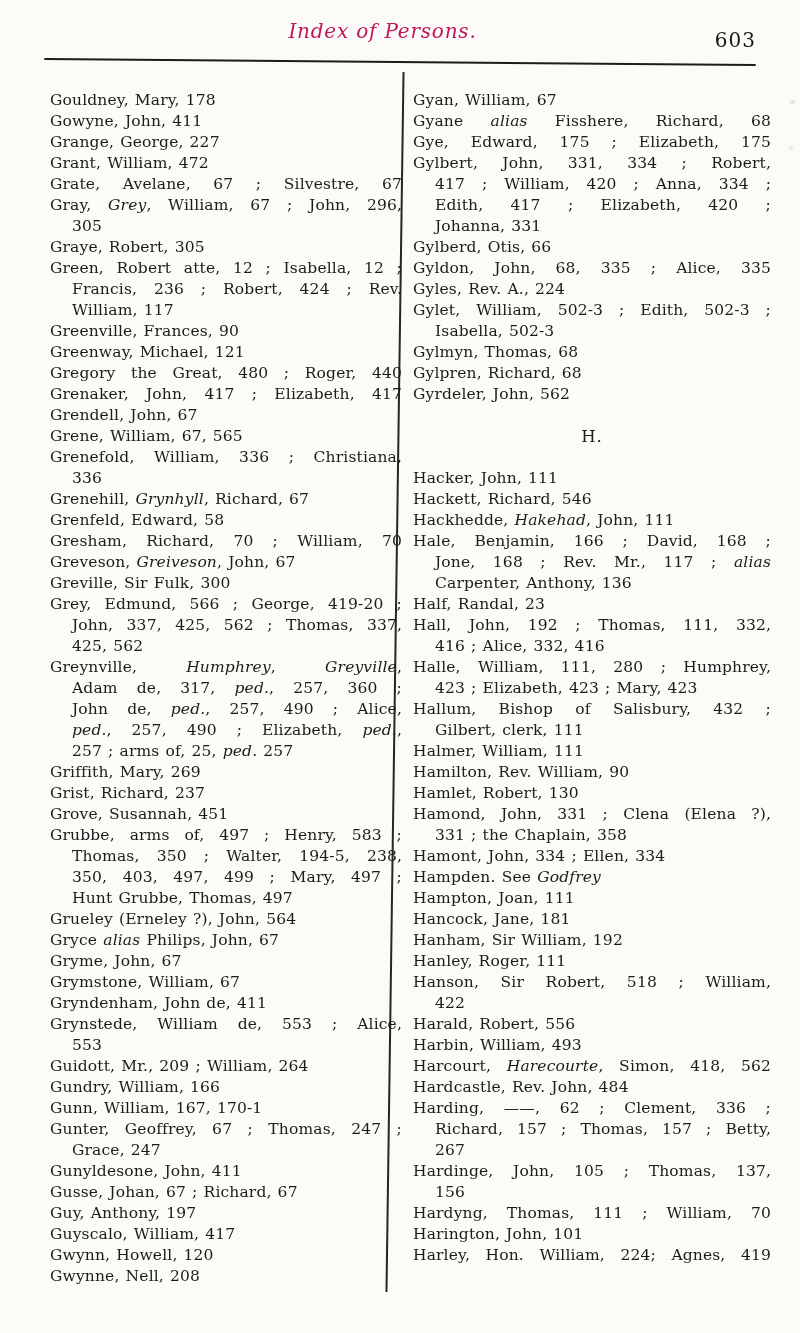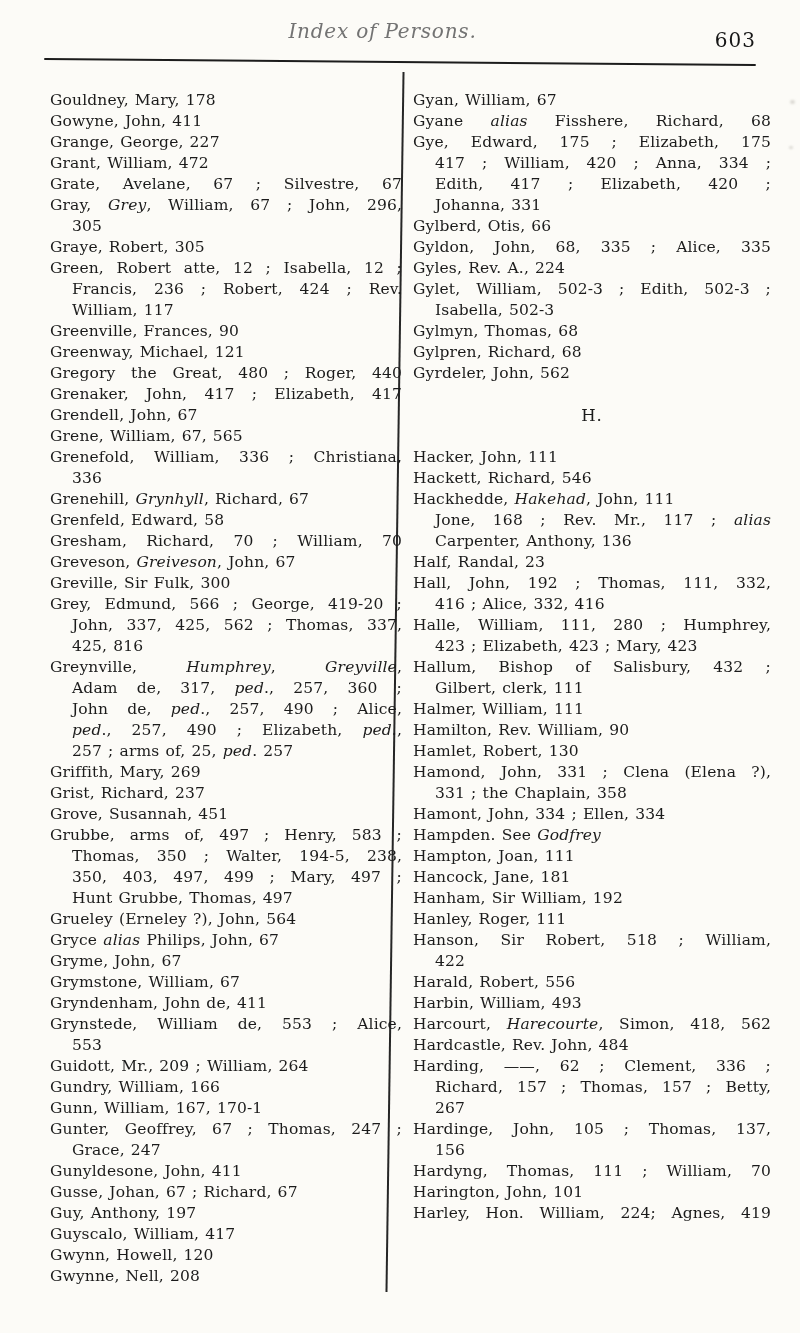--- a/index.html
+++ b/index.html
@@ -18,21 +18,21 @@
   }
   .running-title {
     position: absolute;
     top: 19px;
     left: 0;
     width: 765px;
     text-align: center;
     font-style: italic;
     font-size: 20px;
     letter-spacing: 0.8px;
-    color: #737373;
+    color: #be185d;
   }
   .page-number {
     position: absolute;
     top: 28px;
     right: 44px;
     font-size: 20px;
     letter-spacing: 1px;
     color: #161616;
   }
   .header-rule {
@@ -115,21 +115,21 @@
       <div class="line">Grene, William, 67, 565</div>
       <div class="line just">Grenefold, William, 336 ; Christiana,</div>
       <div class="line ind">336</div>
       <div class="line">Grenehill, <i>Grynhyll</i>, Richard, 67</div>
       <div class="line">Grenfeld, Edward, 58</div>
       <div class="line just">Gresham, Richard, 70 ; William, 70</div>
       <div class="line">Greveson, <i>Greiveson</i>, John, 67</div>
       <div class="line">Greville, Sir Fulk, 300</div>
       <div class="line just">Grey, Edmund, 566 ; George, 419-20 ;</div>
       <div class="line ind just">John, 337, 425, 562 ; Thomas, 337,</div>
-      <div class="line ind">425, 816</div>
+      <div class="line ind">425, 562</div>
       <div class="line just">Greynville, <i>Humphrey</i>, <i>Greyville</i>,</div>
       <div class="line ind just">Adam de, 317, <i>ped</i>., 257, 360 ;</div>
       <div class="line ind just">John de, <i>ped</i>., 257, 490 ; Alice,</div>
       <div class="line ind just"><i>ped</i>., 257, 490 ; Elizabeth, <i>ped</i>.,</div>
       <div class="line ind">257 ; arms of, 25, <i>ped</i>. 257</div>
       <div class="line">Griffith, Mary, 269</div>
       <div class="line">Grist, Richard, 237</div>
       <div class="line">Grove, Susannah, 451</div>
       <div class="line just">Grubbe, arms of, 497 ; Henry, 583 ;</div>
       <div class="line ind just">Thomas, 350 ; Walter, 194-5, 238,</div>
@@ -151,35 +151,37 @@
       <div class="line">Gusse, Johan, 67 ; Richard, 67</div>
       <div class="line">Guy, Anthony, 197</div>
       <div class="line">Guyscalo, William, 417</div>
       <div class="line">Gwynn, Howell, 120</div>
       <div class="line">Gwynne, Nell, 208</div>
     </div>
   <div class="col col-right" id="col-right">
       <div class="line">Gyan, William, 67</div>
       <div class="line just">Gyane <i>alias</i> Fisshere, Richard, 68</div>
       <div class="line just">Gye, Edward, 175 ; Elizabeth, 175</div>
+      <div class="line just">Gylbert, John, 331, 334 ; Robert,</div>
       <div class="line ind just">417 ; William, 420 ; Anna, 334 ;</div>
       <div class="line ind just">Edith, 417 ; Elizabeth, 420 ;</div>
       <div class="line ind">Johanna, 331</div>
       <div class="line">Gylberd, Otis, 66</div>
       <div class="line just">Gyldon, John, 68, 335 ; Alice, 335</div>
       <div class="line">Gyles, Rev. A., 224</div>
       <div class="line just">Gylet, William, 502-3 ; Edith, 502-3 ;</div>
       <div class="line ind">Isabella, 502-3</div>
       <div class="line">Gylmyn, Thomas, 68</div>
       <div class="line">Gylpren, Richard, 68</div>
       <div class="line">Gyrdeler, John, 562</div>
       <div class="section-heading">H.</div>
       <div class="line">Hacker, John, 111</div>
       <div class="line">Hackett, Richard, 546</div>
       <div class="line">Hackhedde, <i>Hakehad</i>, John, 111</div>
+      <div class="line just">Hale, Benjamin, 166 ; David, 168 ;</div>
       <div class="line ind just">Jone, 168 ; Rev. Mr., 117 ; <i>alias</i></div>
       <div class="line ind">Carpenter, Anthony, 136</div>
       <div class="line">Half, Randal, 23</div>
       <div class="line just">Hall, John, 192 ; Thomas, 111, 332,</div>
       <div class="line ind">416 ; Alice, 332, 416</div>
       <div class="line just">Halle, William, 111, 280 ; Humphrey,</div>
       <div class="line ind">423 ; Elizabeth, 423 ; Mary, 423</div>
       <div class="line just">Hallum, Bishop of Salisbury, 432 ;</div>
       <div class="line ind">Gilbert, clerk, 111</div>
       <div class="line">Halmer, William, 111</div>

